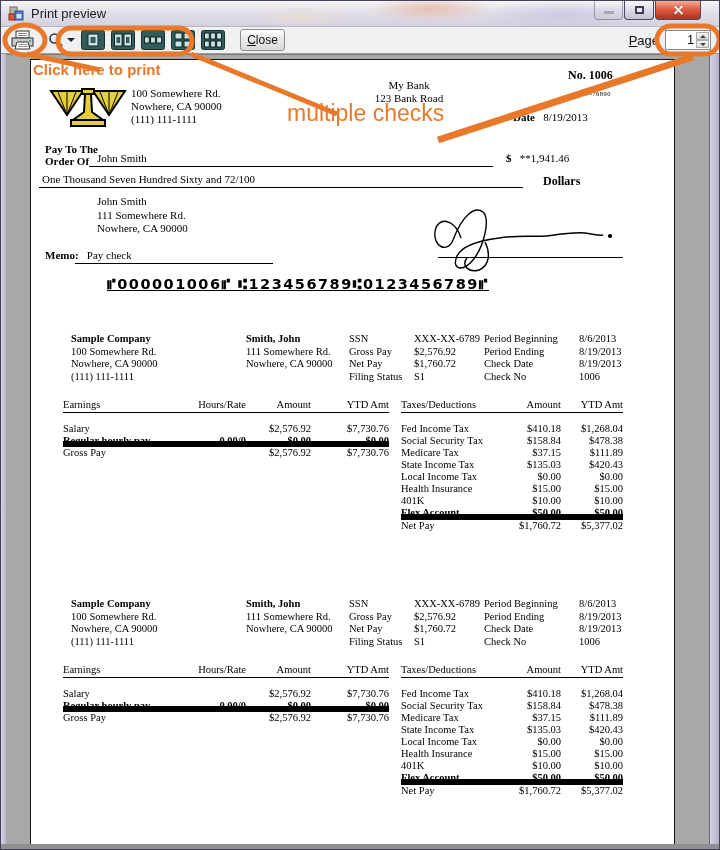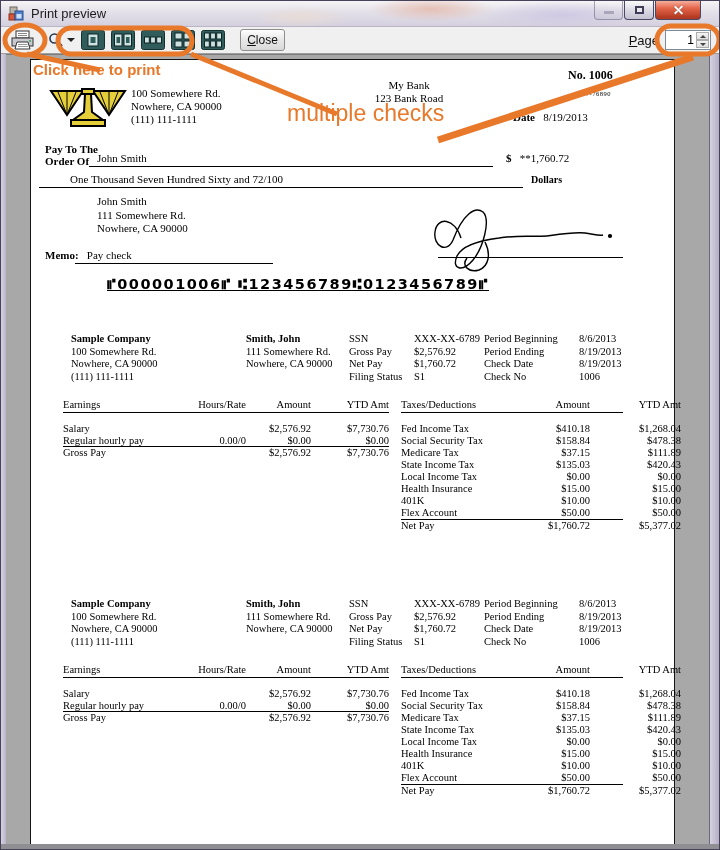--- a/index.html
+++ b/index.html
@@ -70,26 +70,26 @@
   .micr{font-family:"DejaVu Sans",sans-serif;font-size:14.5px;font-weight:bold;letter-spacing:1.5px;}
   
   .stub{position:absolute;left:0;right:0;font-size:10.5px;line-height:12.5px;}
   .s-company{position:absolute;left:40px;top:0;}
   .s-employee{position:absolute;left:215px;top:0;}
   .s-summary{position:absolute;left:318px;top:0;width:310px;}
   .s-summary .trow{display:grid;grid-template-columns:65px 70px 95px auto;height:12.5px;line-height:12.5px;}
   .table{position:absolute;top:66px;}
   .table .thead{display:grid;border-bottom:1px solid #000;padding-bottom:0;margin-bottom:10px;}
   .table .trow{display:grid;height:12.15px;line-height:12.15px;}
-  .table .trow.u{border-bottom:1px solid #000000;}
+  .table .trow.u{border-bottom:6px solid #000000;font-weight:bold;}
   .earnings{left:32px;width:326px;}
   .earnings .thead,.earnings .trow{grid-template-columns:95px 88px 65px 78px;}
   .earnings .c1,.earnings .c2,.earnings .c3{text-align:right;}
   .deductions{left:370px;width:222px;}
-  .deductions .thead,.deductions .trow{grid-template-columns:102px 58px 62px;gap:29px;}
+  .deductions .thead,.deductions .trow{grid-template-columns:102px 58px 62px;}
   .deductions .c1,.deductions .c2{text-align:right;}
   .thead span{display:block;}
   
   .annot{position:absolute;color:#E8782A;font-family:"Liberation Sans",sans-serif;z-index:30;}
   .print-hint{left:32px;top:60px;font-size:15px;font-weight:bold;}
   .multi-hint{left:286px;top:96px;font-size:23px;line-height:32px;}
   .overlay{position:absolute;left:0;top:0;width:720px;height:850px;z-index:25;pointer-events:none;}
   .sig-svg{position:absolute;}
 </style>
 </head>
@@ -242,26 +242,26 @@
         </div>
 
         <div class="abs bold" style="left:14px;top:83px;font-size:11px;line-height:12px;">
           <div>Pay To The</div>
           <div>Order Of</div>
         </div>
         <div class="abs" style="left:66px;top:92px;font-size:11px;">John Smith</div>
         <div class="hline" style="left:58px;top:106px;width:404px;"></div>
         <div class="abs" style="left:475px;top:92px;font-size:11px;">
           <span class="bold">$</span>&nbsp;&nbsp;
-          <span>**1,760.72</span>
-        </div>
-
-        <div class="abs check-words" style="left:28px;top:113px;padding-left:11px;">One Thousand Seven Hundred Sixty and 72/100</div>
+          <span>**1,941.46</span>
+        </div>
+
+        <div class="abs check-words" style="left:0;top:113px;padding-left:11px;">One Thousand Seven Hundred Sixty and 72/100</div>
         <div class="hline" style="left:8px;top:127px;width:484px;"></div>
-        <div class="abs bold" style="left:500px;top:114px;font-size:10px;text-align:center;">Dollars</div>
+        <div class="abs bold" style="left:512px;top:114px;font-size:12px;text-align:center;">Dollars</div>
 
         <div class="abs addr" style="left:66px;top:135px;line-height:13.5px;">
             <div>John Smith</div>
             <div>111 Somewhere Rd.</div>
             <div>Nowhere, CA 90000</div>
           </div>
 
         <svg class="abs sig-svg" style="left:382px;top:142px;" width="212" height="72" viewBox="0 0 212 72">
           <g fill="none" stroke="#000" stroke-width="1.4">
             <path d="M48,36 C42,16 24,14 22,30 C20,44 34,52 40,38 C50,12 62,4 70,10 C78,18 70,46 60,58 C50,70 38,68 44,54 C50,42 70,38 86,36 C104,33 118,35 134,34"></path>

